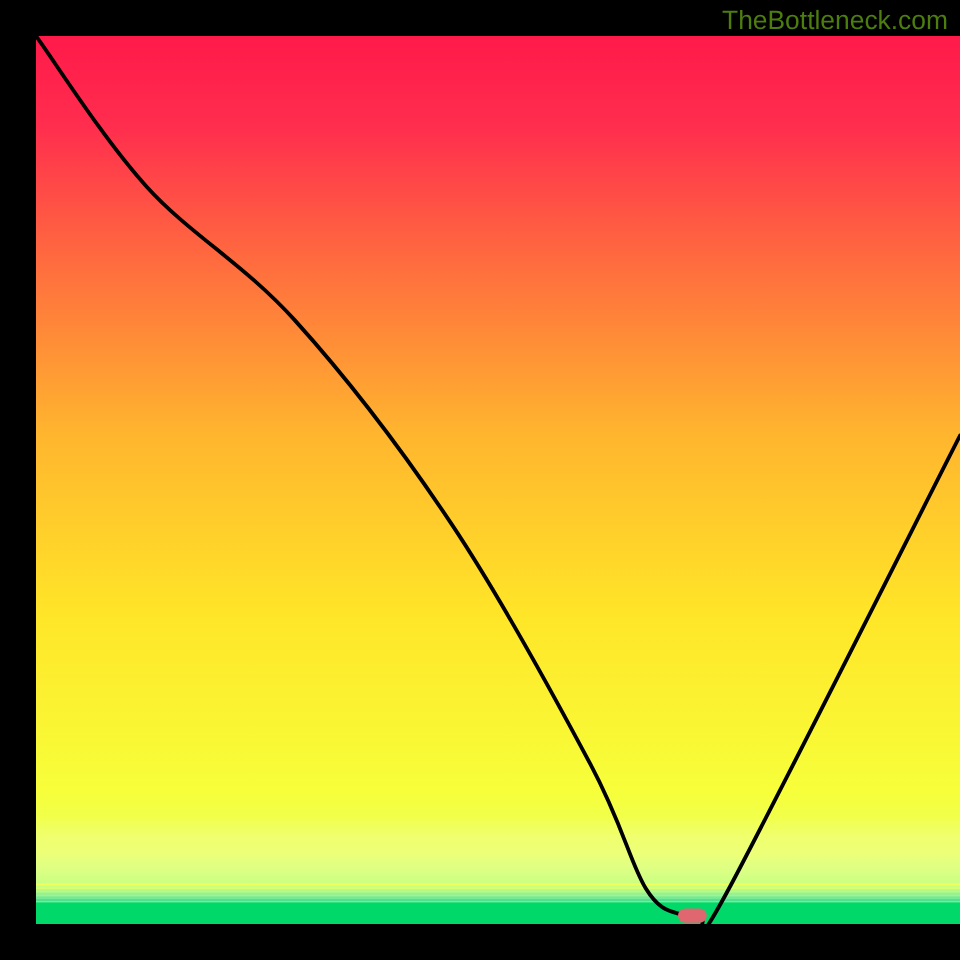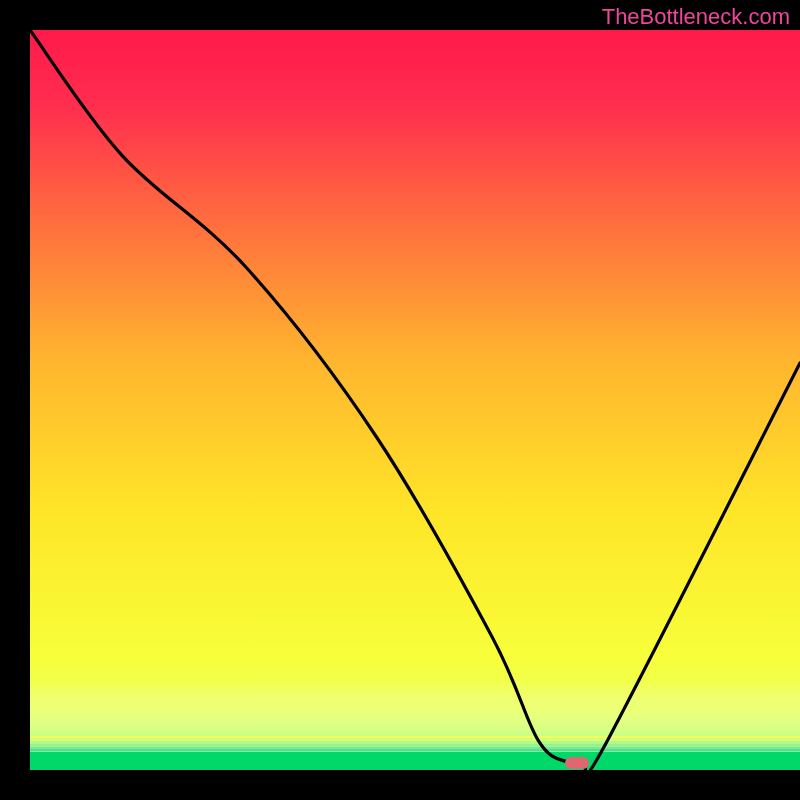--- a/index.html
+++ b/index.html
@@ -8,21 +8,21 @@
     height: 800px;
     background: #000;
     position: relative;
     font-family: Arial, sans-serif;
     overflow: hidden;
   }
   .watermark {
     position: absolute;
     top: 4px;
     right: 10px;
-    color: #ec4899;
+    color: #4d7c0f;
     font-size: 22px;
     font-weight: 500;
     z-index: 10;
   }
   .plot-area {
     position: absolute;
     left: 30px;
     top: 30px;
     width: 770px;
     height: 740px;

